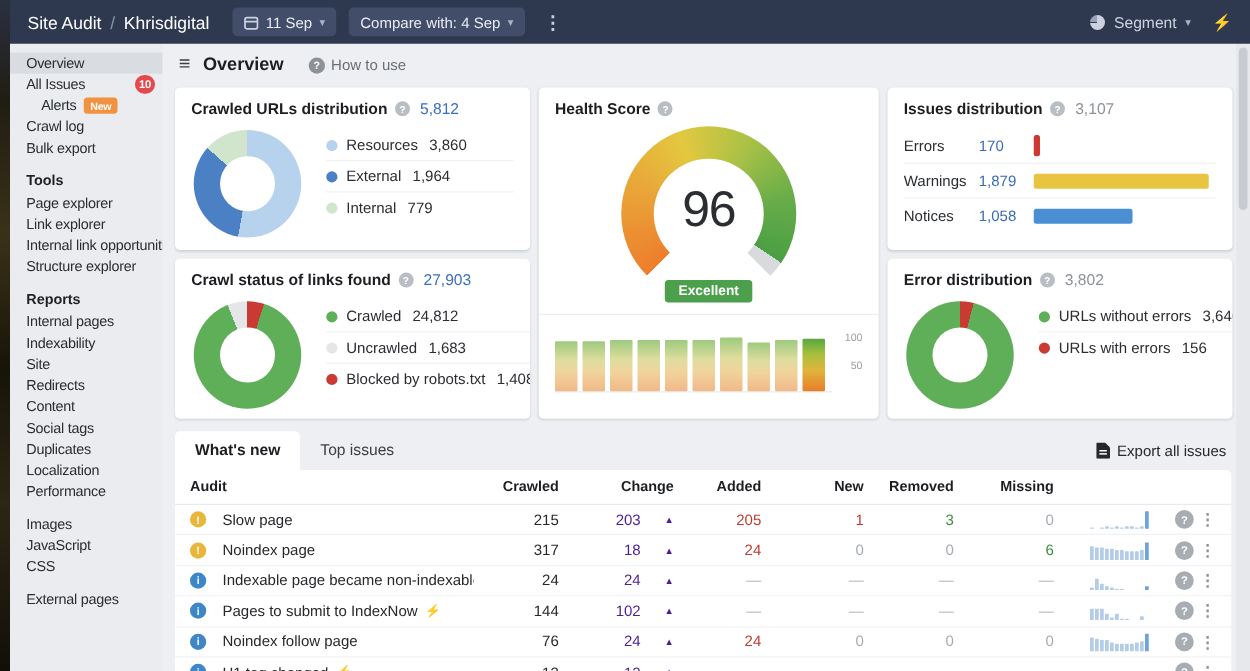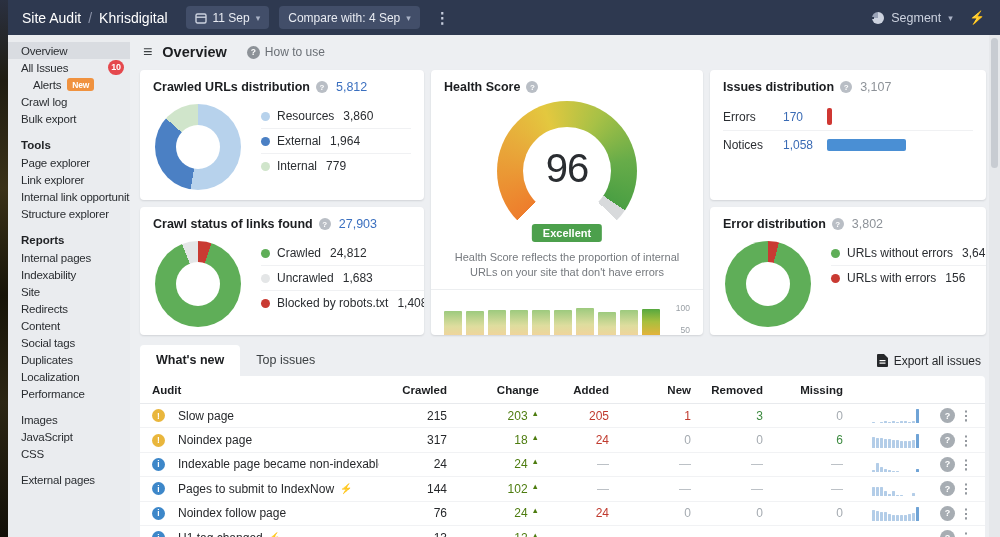--- a/index.html
+++ b/index.html
@@ -101,21 +101,21 @@
   .r{text-align:right}
   .trow{height:23.4px;border-top:1px solid #f1f2f4;font-size:12px;color:#26282b}
   .trow:first-child{border-top:none}
   .sevicon{width:13px;height:13px;border-radius:50%;color:#fff;font-size:8.5px;font-weight:bold;
            display:flex;align-items:center;justify-content:center;flex:none}
   .sev-warning{background:#e9b63c}
   .sev-info{background:#3d87c9}
   .namecell{display:flex;align-items:center;overflow:hidden}
   .issue-name{cursor:pointer;white-space:nowrap}
   .boltsm{font-size:10px;margin-left:6px;color:#2a2d31}
-  .chg{color:#4d7c0f;display:flex;justify-content:flex-end;gap:4px}
+  .chg{color:#4c1d95;display:flex;justify-content:flex-end;align-items:center;gap:19px}
   .tri{font-size:7.5px}
   .c-red{color:#c03a2e}.c-green{color:#3d8b40}.c-gray{color:#a5abb1}.c-dash{color:#b4b9bf}
   .spark{display:flex;align-items:flex-end;gap:1px;height:15px;justify-content:flex-end}
   .spark i{width:3px;background:#b3cde8;border-radius:0.5px}
   .spark i.last{background:#6fa3d6}
   .helpicon{width:15px;height:15px;border-radius:50%;background:#a7adb3;color:#fff;font-size:9px;font-weight:bold;
             display:flex;align-items:center;justify-content:center;margin-left:auto;cursor:pointer}
   .rowkebab{color:#8d9298;font-size:13px;font-weight:bold;text-align:center;cursor:pointer}
 </style>
 </head>
@@ -283,21 +283,20 @@
     <section class="card tall" style="grid-column:2">
       <div class="ctitle">
         <h3>Health Score</h3>
         <span class="qicon">?</span>
       </div>
       <div class="gaugewrap">
         <div class="gauge" id="gauge" style="background: conic-gradient(from 225deg, rgb(238, 125, 44) 0deg, rgb(232, 169, 58) 70deg, rgb(227, 200, 63) 115deg, rgb(168, 193, 70) 165deg, rgb(103, 172, 73) 215deg, rgb(74, 159, 67) 259.2deg, rgb(216, 218, 220) 259.2deg, rgb(216, 218, 220) 270deg, rgba(0, 0, 0, 0) 270deg);"></div>
         <div class="score">96</div>
         <div class="rating">Excellent</div>
       </div>
-      <p class="desc">Health Score reflects the proportion of internal URLs on your site that don't have errors</p>
       <div class="hsep"></div>
       <div class="hist">
         <div class="bars" id="hist-bars">
             <div class="hbar" style="height: 40px;"></div>
             <div class="hbar" style="height: 40px;"></div>
             <div class="hbar" style="height: 41px;"></div>
             <div class="hbar" style="height: 41px;"></div>
             <div class="hbar" style="height: 41px;"></div>
             <div class="hbar" style="height: 41px;"></div>
             <div class="hbar" style="height: 43px;"></div>
@@ -317,20 +316,25 @@
       <div class="ctitle">
         <h3>Issues distribution</h3>
         <span class="qicon">?</span>
         <span class="total gray">3,107</span>
       </div>
       <div class="ibars" id="issue-bars">
           <div class="ibar-row">
             <span class="ibar-label">Errors</span>
             <span class="ibar-val">170</span>
             <span class="ibar" style="width: 5px; height: 17px; background: rgb(207, 55, 50);"></span>
+          </div>
+          <div class="ibar-row">
+            <span class="ibar-label">Warnings</span>
+            <span class="ibar-val">1,879</span>
+            <span class="ibar" style="width: 140px; height: 12px; background: rgb(233, 196, 64);"></span>
           </div>
           <div class="ibar-row">
             <span class="ibar-label">Notices</span>
             <span class="ibar-val">1,058</span>
             <span class="ibar" style="width: 79px; height: 12px; background: rgb(74, 143, 212);"></span>
           </div>
         </div>
     </section>
 
     <section class="card" style="grid-column:1;grid-row:2">

